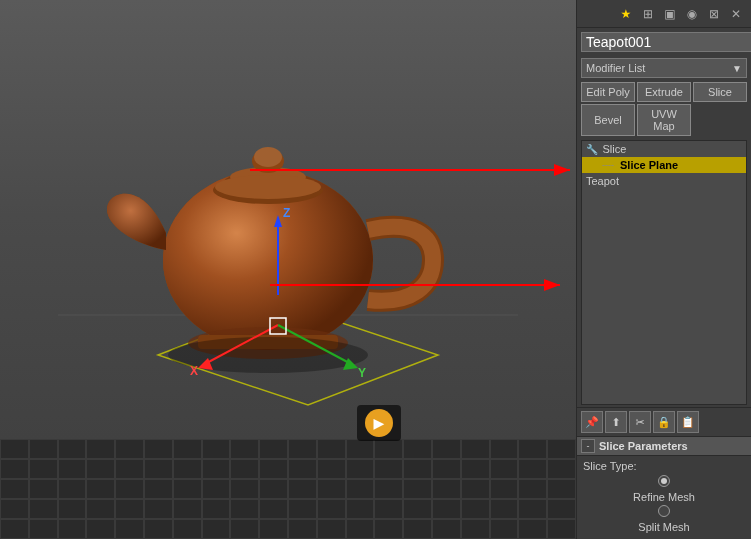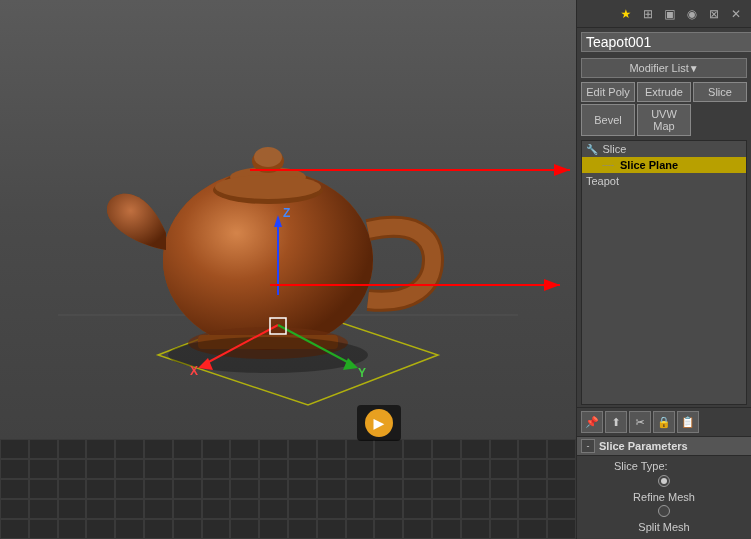--- a/index.html
+++ b/index.html
@@ -126,21 +126,21 @@
     .modifier-dropdown {
       flex: 1;
       background: #555;
       border: 1px solid #777;
       color: #ccc;
       padding: 2px 4px;
       font-size: 11px;
       height: 20px;
       display: flex;
       align-items: center;
-      justify-content: center;
+      justify-content: space-between;
       cursor: pointer;
     }
     .dropdown-arrow { font-size: 10px; }
 
     
     .button-grid {
       padding: 2px 4px;
       display: grid;
       grid-template-columns: 1fr 1fr 1fr;
       gap: 2px;
@@ -239,21 +239,20 @@
       font-weight: bold;
       color: #ddd;
     }
     .slice-body {
       padding: 4px 6px;
     }
     .slice-type-label {
       font-size: 11px;
       color: #ccc;
       margin-bottom: 3px;
-      margin-left: 31px;
     }
     .radio-row {
       display: flex;
       align-items: center;
       gap: 4px;
       margin-bottom: 2px;
       flex-direction: column;
     }
     .radio-btn {
       width: 12px;

